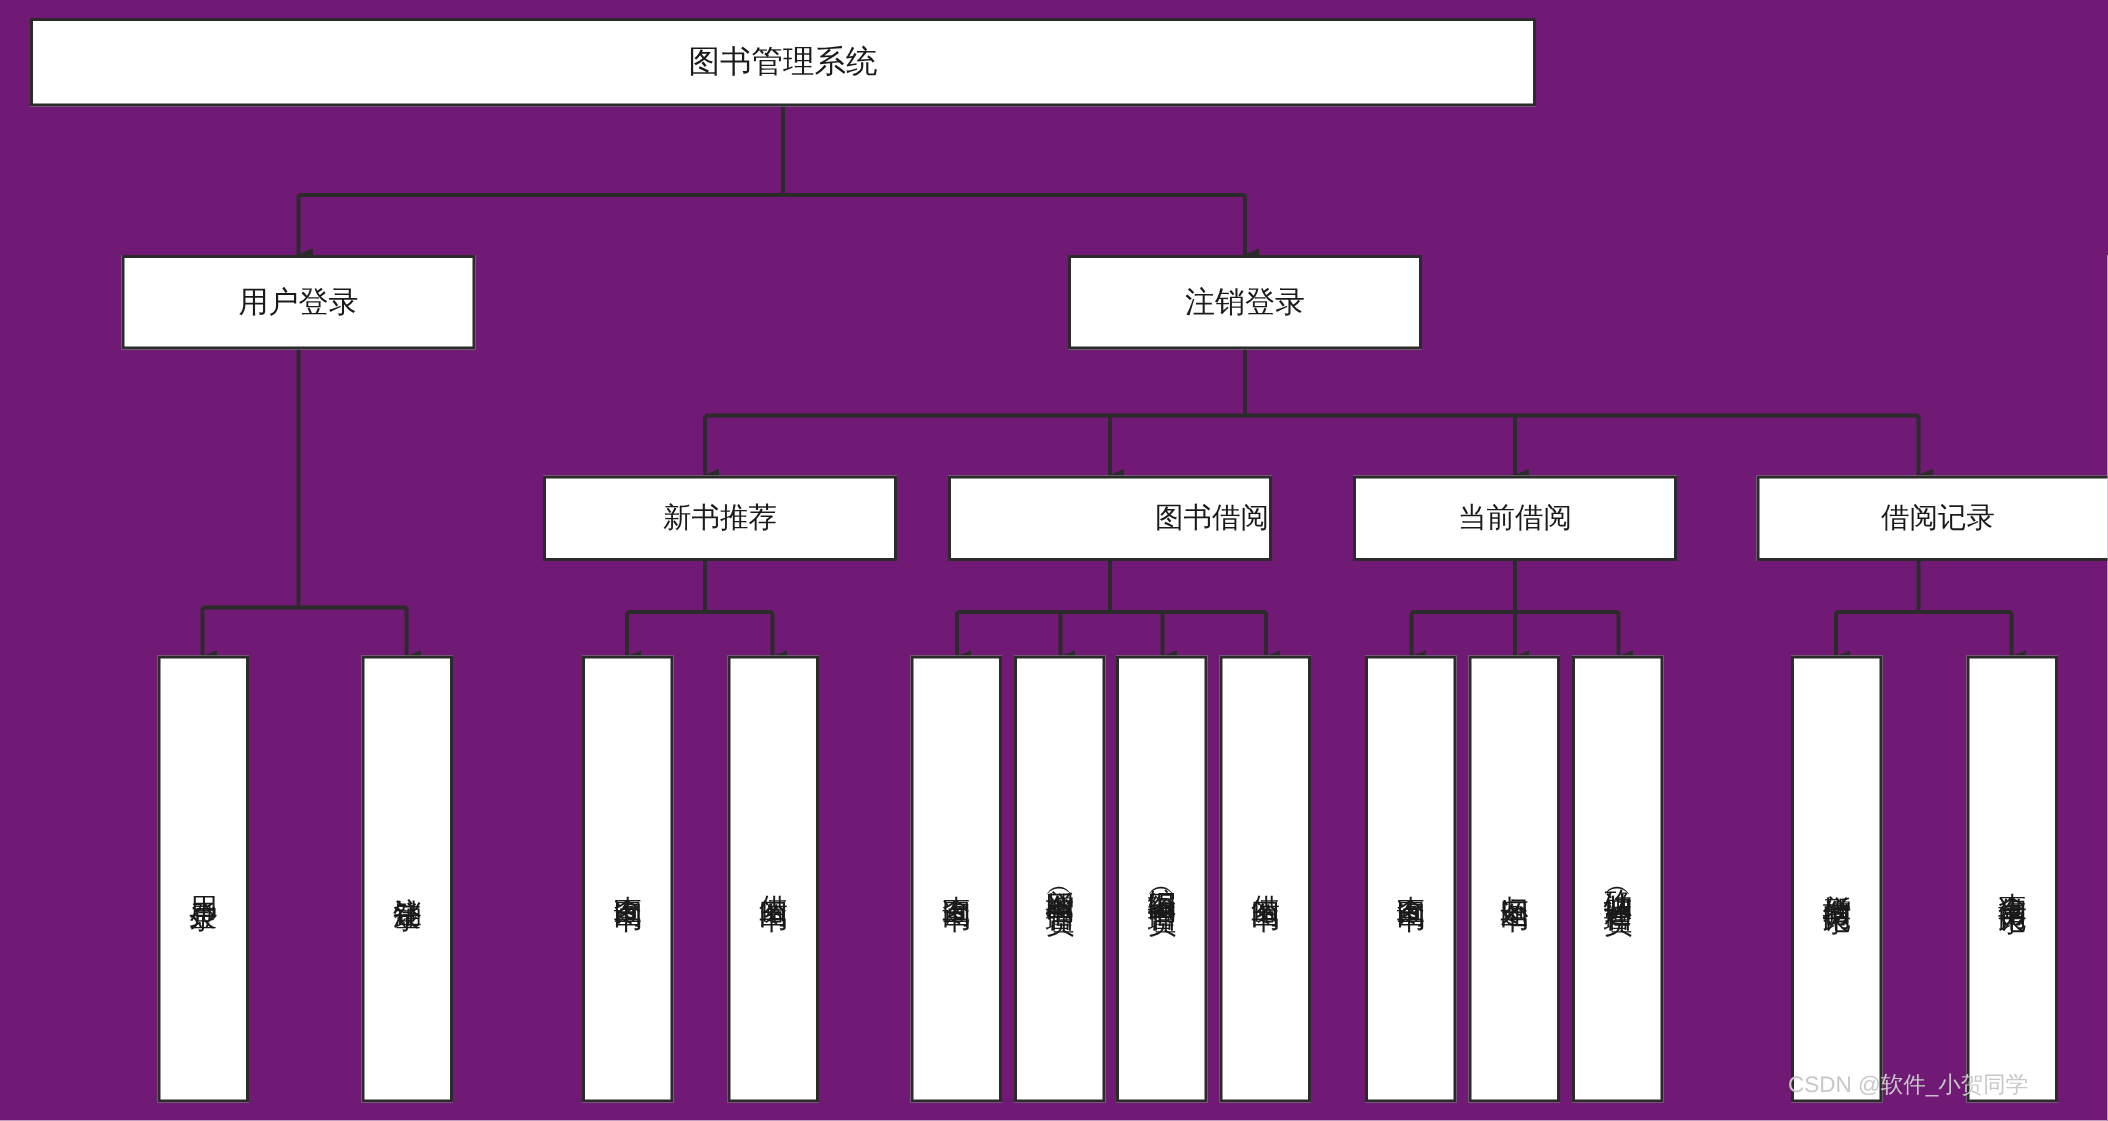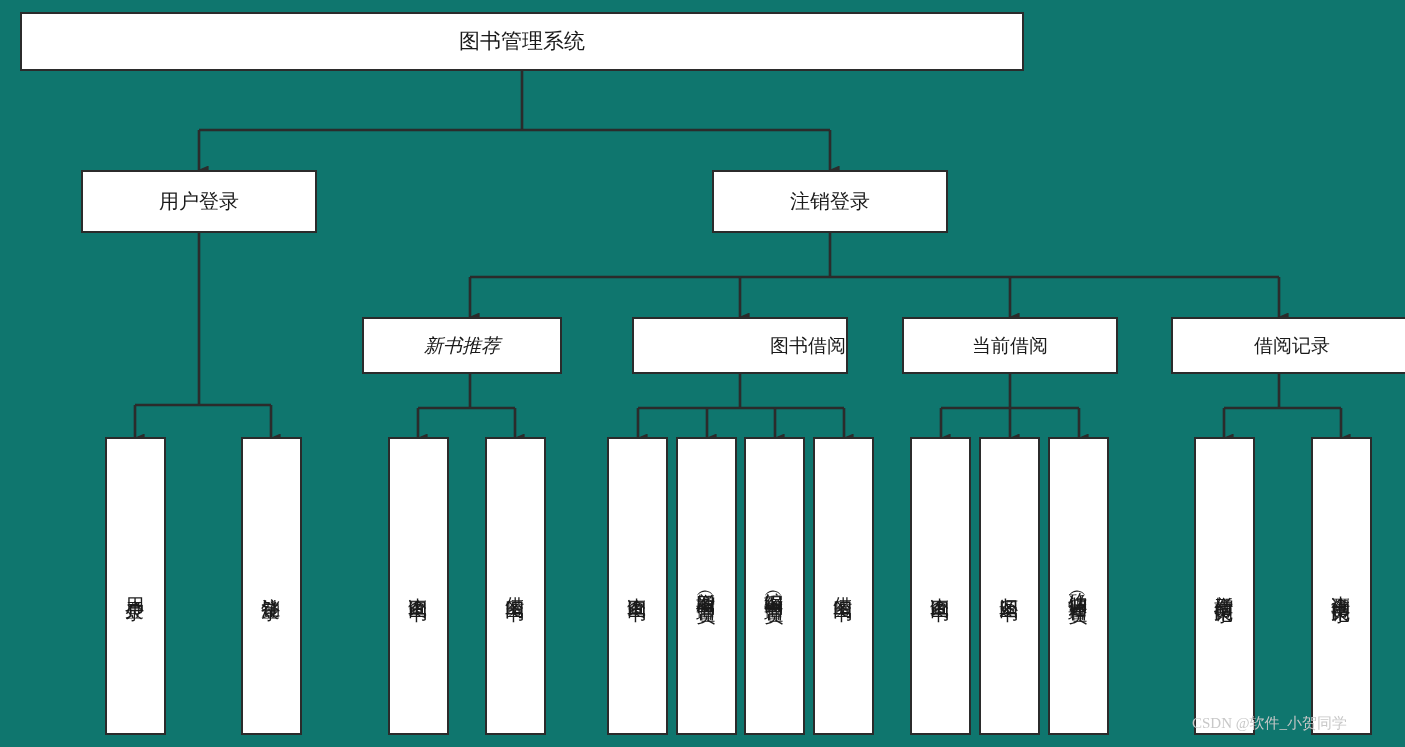--- a/index.html
+++ b/index.html
@@ -10,21 +10,21 @@
   body {
     width: 1405px;
     height: 747px;
     font-family: "DejaVu Sans", "Liberation Sans", sans-serif;
     overflow: hidden;
   }
   #diagram-root {
     position: relative;
     width: 1405px;
     height: 747px;
-    background: #0f766e;
+    background: #701a75;
   }
   svg.edges {
     position: absolute;
     left: 0;
     top: 0;
     width: 1405px;
     height: 747px;
     pointer-events: none;
   }
   .node {
@@ -55,21 +55,21 @@
   .node.level2 .label { font-size: 20px; }
   .node.level3 .label { font-size: 19px; }
   .node.leaf .label { font-size: 19px; }
   .watermark {
     position: absolute;
     left: 1192px;
     top: 714px;
     font-size: 15px;
     color: #c8c8c8;
     white-space: nowrap;
-    font-family: Liberation Serif, serif;
+    font-family: Liberation Sans, sans-serif;
   }
 </style>
 </head>
 <body>
 
 <div id="diagram-root">
 
   <svg class="edges" viewBox="0 0 1405 747">
     <defs>
       <marker id="arrowhead" markerWidth="10" markerHeight="11" refX="4.5" refY="9.6" orient="auto" markerUnits="userSpaceOnUse">
@@ -125,21 +125,21 @@
     <span class="label">图书管理系统</span>
   </div>
 
   <div class="node level2 horizontal" style="left:81px; top:170px; width:236px; height:63px;">
     <span class="label">用户登录</span>
   </div>
   <div class="node level2 horizontal" style="left:712px; top:170px; width:236px; height:63px;">
     <span class="label">注销登录</span>
   </div>
 
-  <div class="node level3 horizontal" style="left:362px; top:317px; width:200px; height:57px;font-style:italic;">
+  <div class="node level3 horizontal" style="left:362px; top:317px; width:236px; height:57px;">
     <span class="label">新书推荐</span>
   </div>
   <div class="node level3 horizontal" style="left:632px; top:317px; width:216px; height:57px;justify-content:flex-end;">
     <span class="label">图书借阅</span>
   </div>
   <div class="node level3 horizontal" style="left:902px; top:317px; width:216px; height:57px;">
     <span class="label">当前借阅</span>
   </div>
   <div class="node level3 horizontal" style="left:1171px; top:317px; width:242px; height:57px;">
     <span class="label">借阅记录</span>

